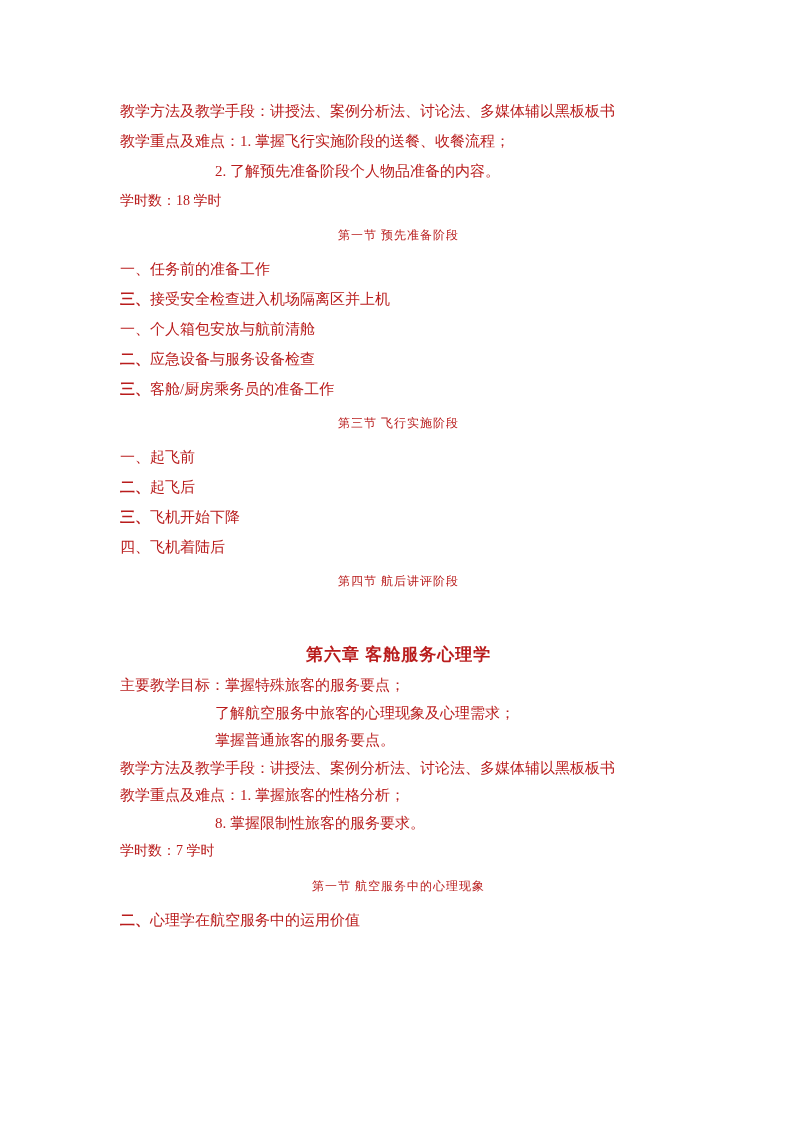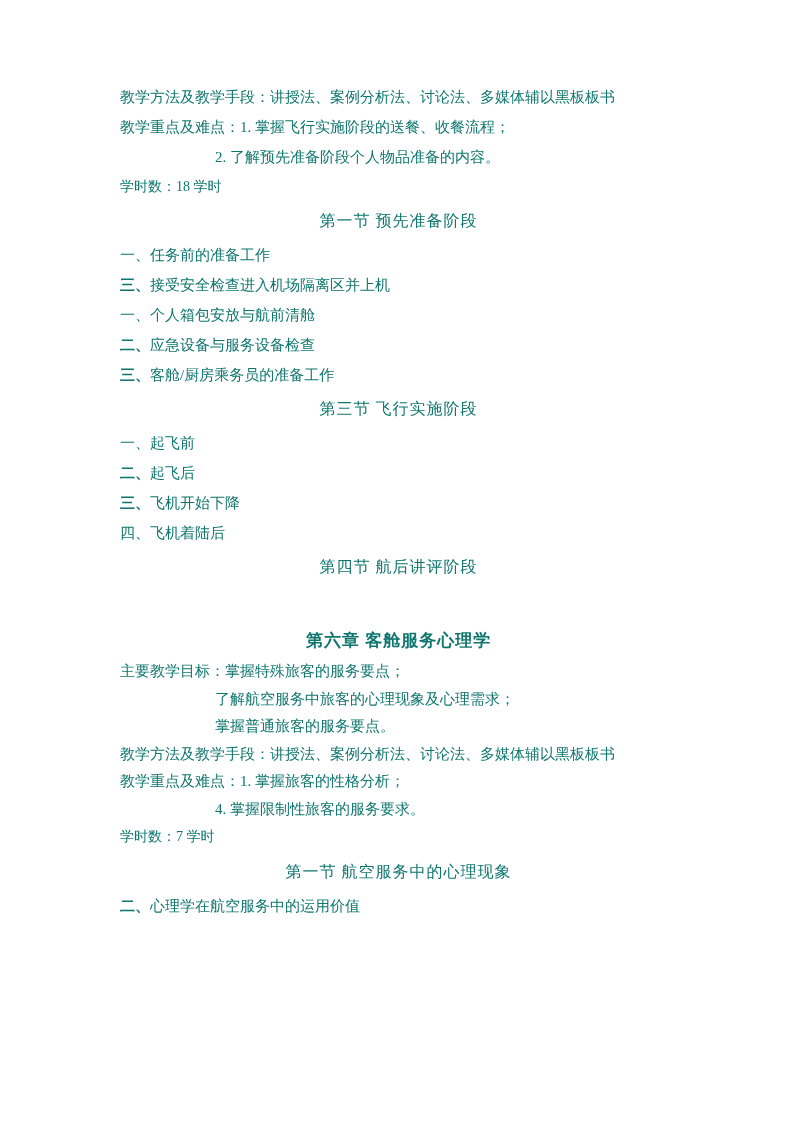--- a/index.html
+++ b/index.html
@@ -5,24 +5,24 @@
   html, body {
     margin: 0;
     padding: 0;
     background: #ffffff;
   }
   .page {
     position: relative;
     width: 793px;
     height: 1017px;
     background: #ffffff;
-    color: #0f766e;
+    color: #b91c1c;
     font-family: "Liberation Serif", "DejaVu Serif", serif;
     overflow: hidden;
-    margin: 0 auto;
+    margin: 14px auto;
   }
   .content {
     padding: 82px 116px 0 120px;
   }
   .content p, .content h2, .content h3 {
     margin: 0;
   }
   .body {
     font-size: 15px;
     line-height: 30px;
@@ -30,21 +30,21 @@
   }
   .indent {
     margin-left: 95px !important;
   }
   .hours {
     font-size: 14px;
     line-height: 30px;
     white-space: nowrap;
   }
   .sec-title {
-    font-size: 16px;
+    font-size: 12px;
     font-weight: normal;
     text-align: center;
     line-height: 30px;
     margin: 4px 0 !important;
     letter-spacing: 1px;
   }
   .chap-title {
     font-size: 17px;
     font-weight: bold;
     text-align: center;
@@ -94,21 +94,21 @@
     <p class="body"><span>四、</span><span>飞机着陆后</span></p>
 
     <h3 class="sec-title">第四节 航后讲评阶段</h3>
 
     <h2 class="chap-title">第六章 客舱服务心理学</h2>
     <p class="body ch6-tight">主要教学目标：掌握特殊旅客的服务要点；</p>
     <p class="body ch6-tight indent">了解航空服务中旅客的心理现象及心理需求；</p>
     <p class="body ch6-tight indent">掌握普通旅客的服务要点。</p>
     <p class="body ch6-tight">教学方法及教学手段：讲授法、案例分析法、讨论法、多媒体辅以黑板板书</p>
     <p class="body ch6-tight">教学重点及难点：1. 掌握旅客的性格分析；</p>
-    <p class="body ch6-tight indent">4. 掌握限制性旅客的服务要求。</p>
+    <p class="body ch6-tight indent">8. 掌握限制性旅客的服务要求。</p>
     <p class="hours ch6-tight">学时数：7 学时</p>
 
     <h3 class="sec-title" style="margin-top:6px !important;">第一节 航空服务中的心理现象</h3>
     <p class="body"><span class="num-bold">二、</span><span>心理学在航空服务中的运用价值</span></p>
 
   </div>
 
   <div class="footer">- 61 -</div>
 </div>
 

